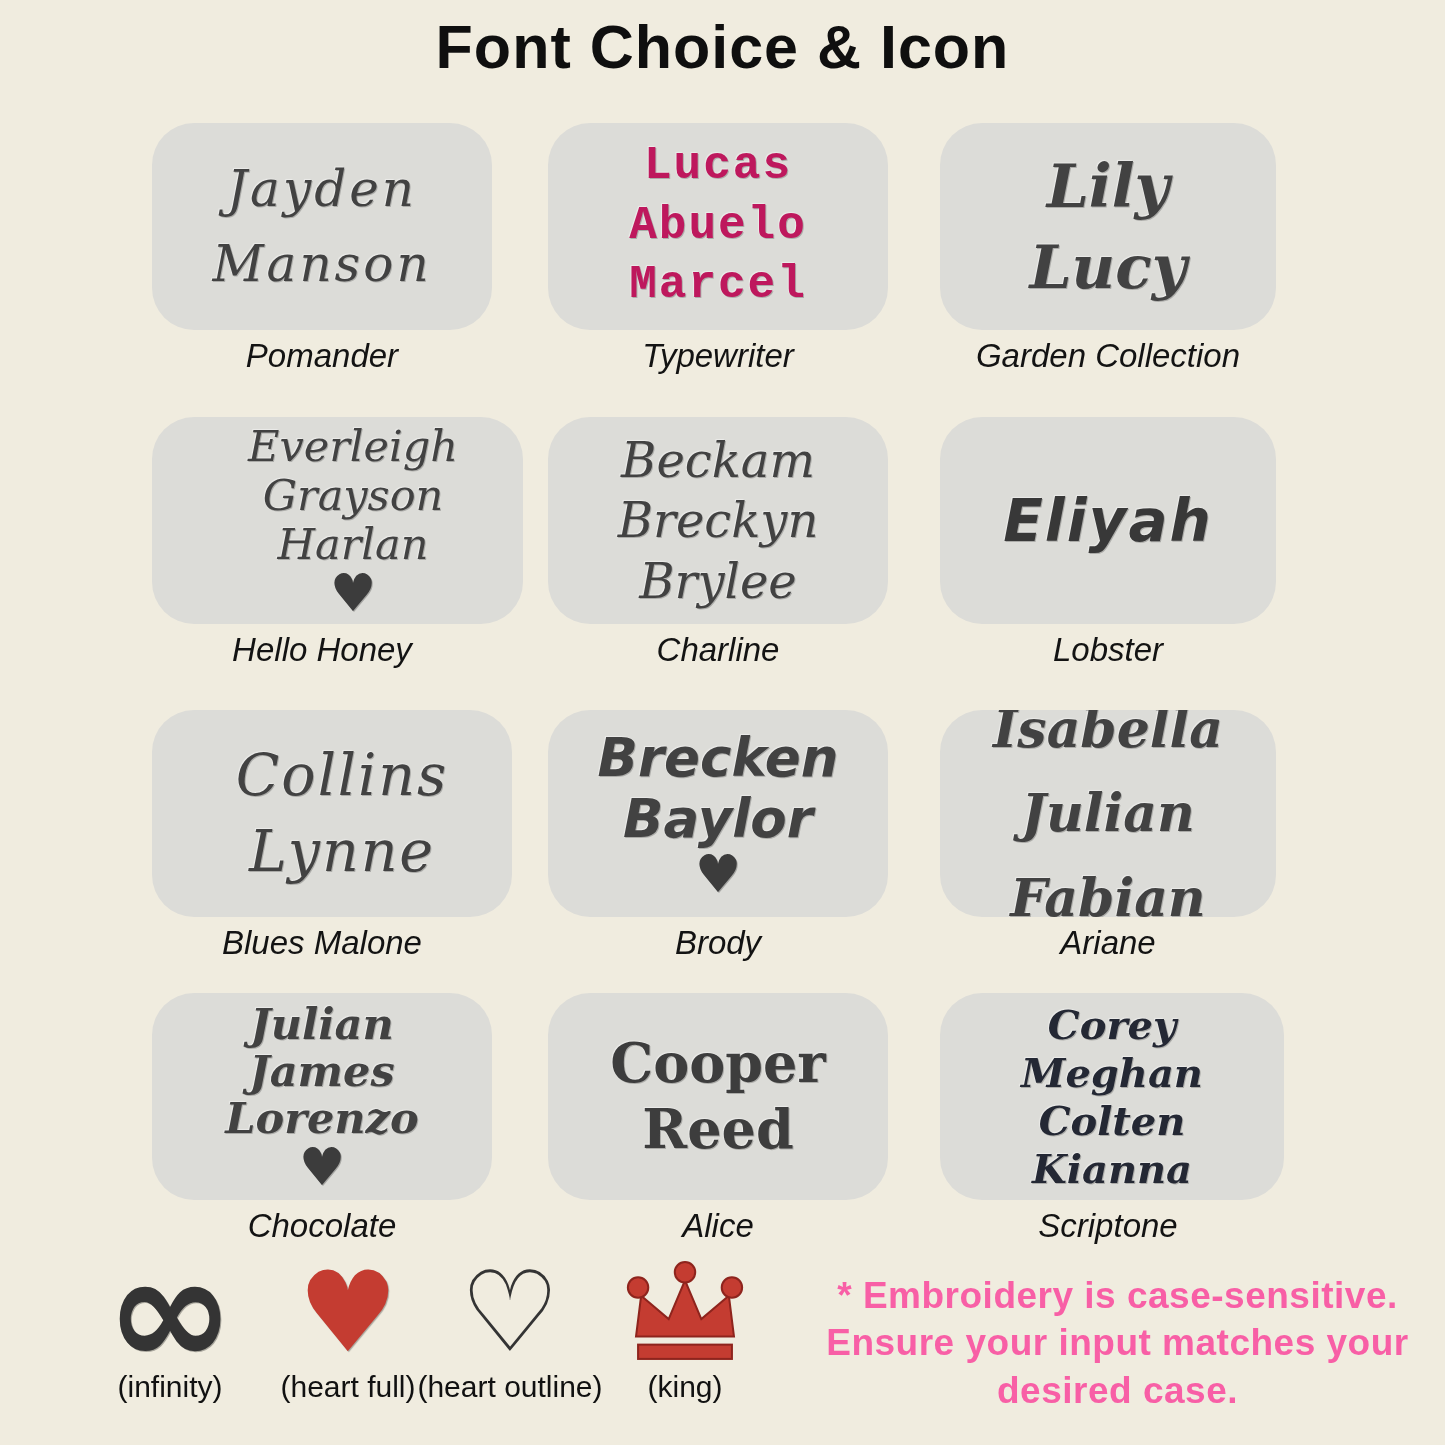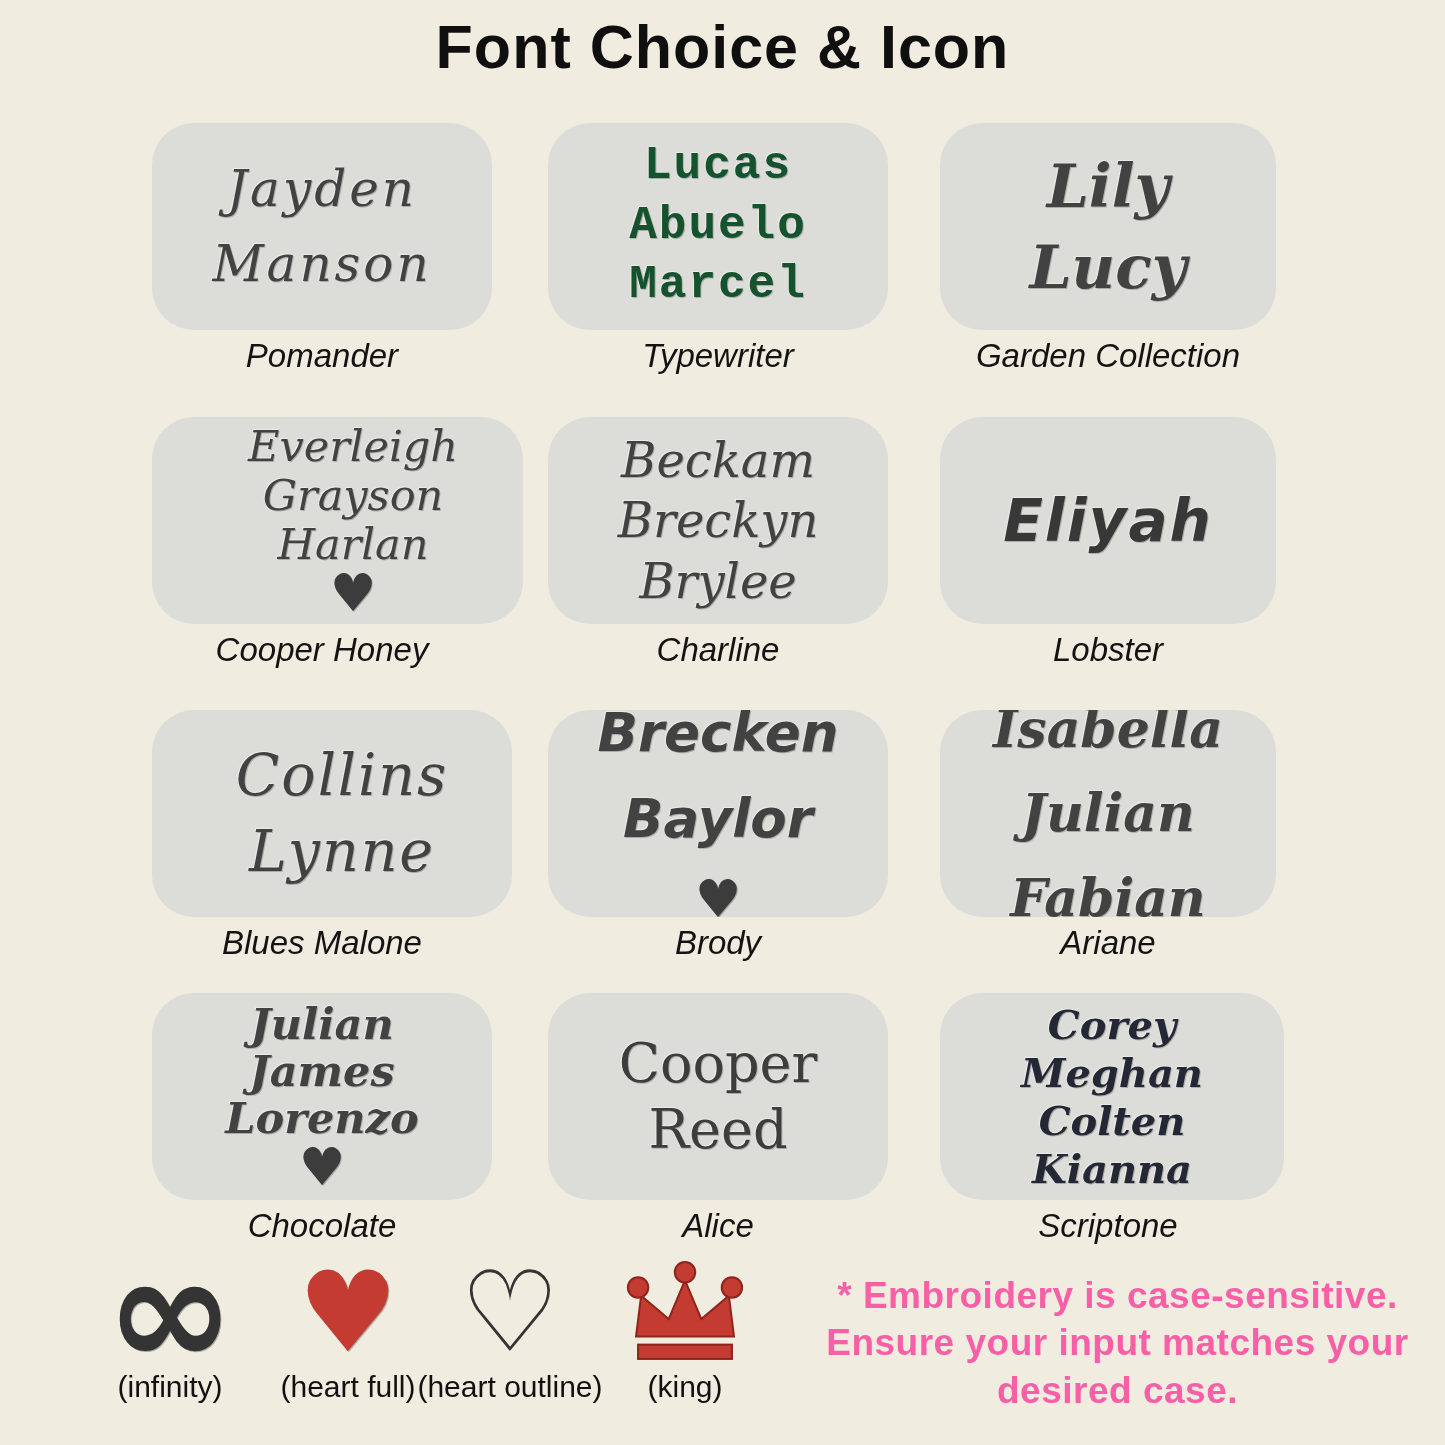--- a/index.html
+++ b/index.html
@@ -39,31 +39,31 @@
     font-size:33px; font-weight:500; color:#131313;font-style:italic;
   }
   .card-heart {
     font-family:"DejaVu Sans", sans-serif;
     font-size:52px; line-height:0.95; color:#3c3c3c;
     text-shadow:1px 1px 0 rgba(0,0,0,0.25);
   }
 
   
   .s-pomander    { font:italic 400 50px/1.5  "DejaVu Serif", serif; letter-spacing:3px;text-align:right; }
-  .s-typewriter  { font:700 46px/1.3 "Liberation Mono", monospace; letter-spacing:2px; color:#14532d; }
+  .s-typewriter  { font:700 46px/1.3 "Liberation Mono", monospace; letter-spacing:2px; color:#be185d; }
   .s-garden      { font:italic 700 60px/1.35 "DejaVu Serif", serif; }
   .s-hellohoney  { font:italic 400 43px/1.14 "DejaVu Serif", serif;padding-left:31px; }
   .s-charline    { font:italic 400 48px/1.26 "DejaVu Serif", serif; }
   .s-lobster     { font:italic 700 58px/1 "DejaVu Sans", sans-serif; letter-spacing:2px; color:#383838; }
   .s-bluesmalone { font:italic 400 57px/1.33 "DejaVu Serif", serif; letter-spacing:2px;padding-left:20px; }
-  .s-brody       { font:italic 700 53px/1.15 "DejaVu Sans", sans-serif;gap:25px; }
+  .s-brody       { font:italic 700 53px/1.15 "DejaVu Sans", sans-serif; }
   .s-ariane      { font:italic 700 52px/1.24 "DejaVu Serif", serif; }
   .s-chocolate   { font:italic 700 43px/1.1  "DejaVu Serif", serif; }
   .s-alice       { font:400 54px/1.22 "DejaVu Serif", serif; color:#3d3d3d; }
-  .s-alice-card  { justify-content:flex-start; padding-top:38px; box-sizing:border-box; }
+  .s-alice-card  { justify-content:flex-start; padding-top:38px; box-sizing:border-box;font-weight:bold; }
   .s-scriptone   { font:italic 700 40px/1.2 "DejaVu Serif", serif; color:#242834; }
 
   
   .icon-item { position:absolute; text-align:center; }
   .icon-glyph-box {
     height:108px; display:flex; align-items:center; justify-content:center;
   }
   .g-infinity {
     font-family:"DejaVu Sans", sans-serif; font-weight:700;
     font-size:155px; line-height:100px; color:#343434;
@@ -124,21 +124,21 @@
     <div class="font-label">Garden Collection</div>
   </div>
 
   <div class="cell" style="left:152px; top:417px;">
     <div class="card s-hellohoney">
       <span class="line">Everleigh</span>
       <span class="line">Grayson</span>
       <span class="line">Harlan</span>
       <span class="card-heart">♥</span>
     </div>
-    <div class="font-label">Cooper Honey</div>
+    <div class="font-label">Hello Honey</div>
   </div>
 
   <div class="cell" style="left:548px; top:417px;">
     <div class="card s-charline">
       <span class="line">Beckam</span>
       <span class="line">Breckyn</span>
       <span class="line">Brylee</span>
     </div>
     <div class="font-label">Charline</div>
   </div>

